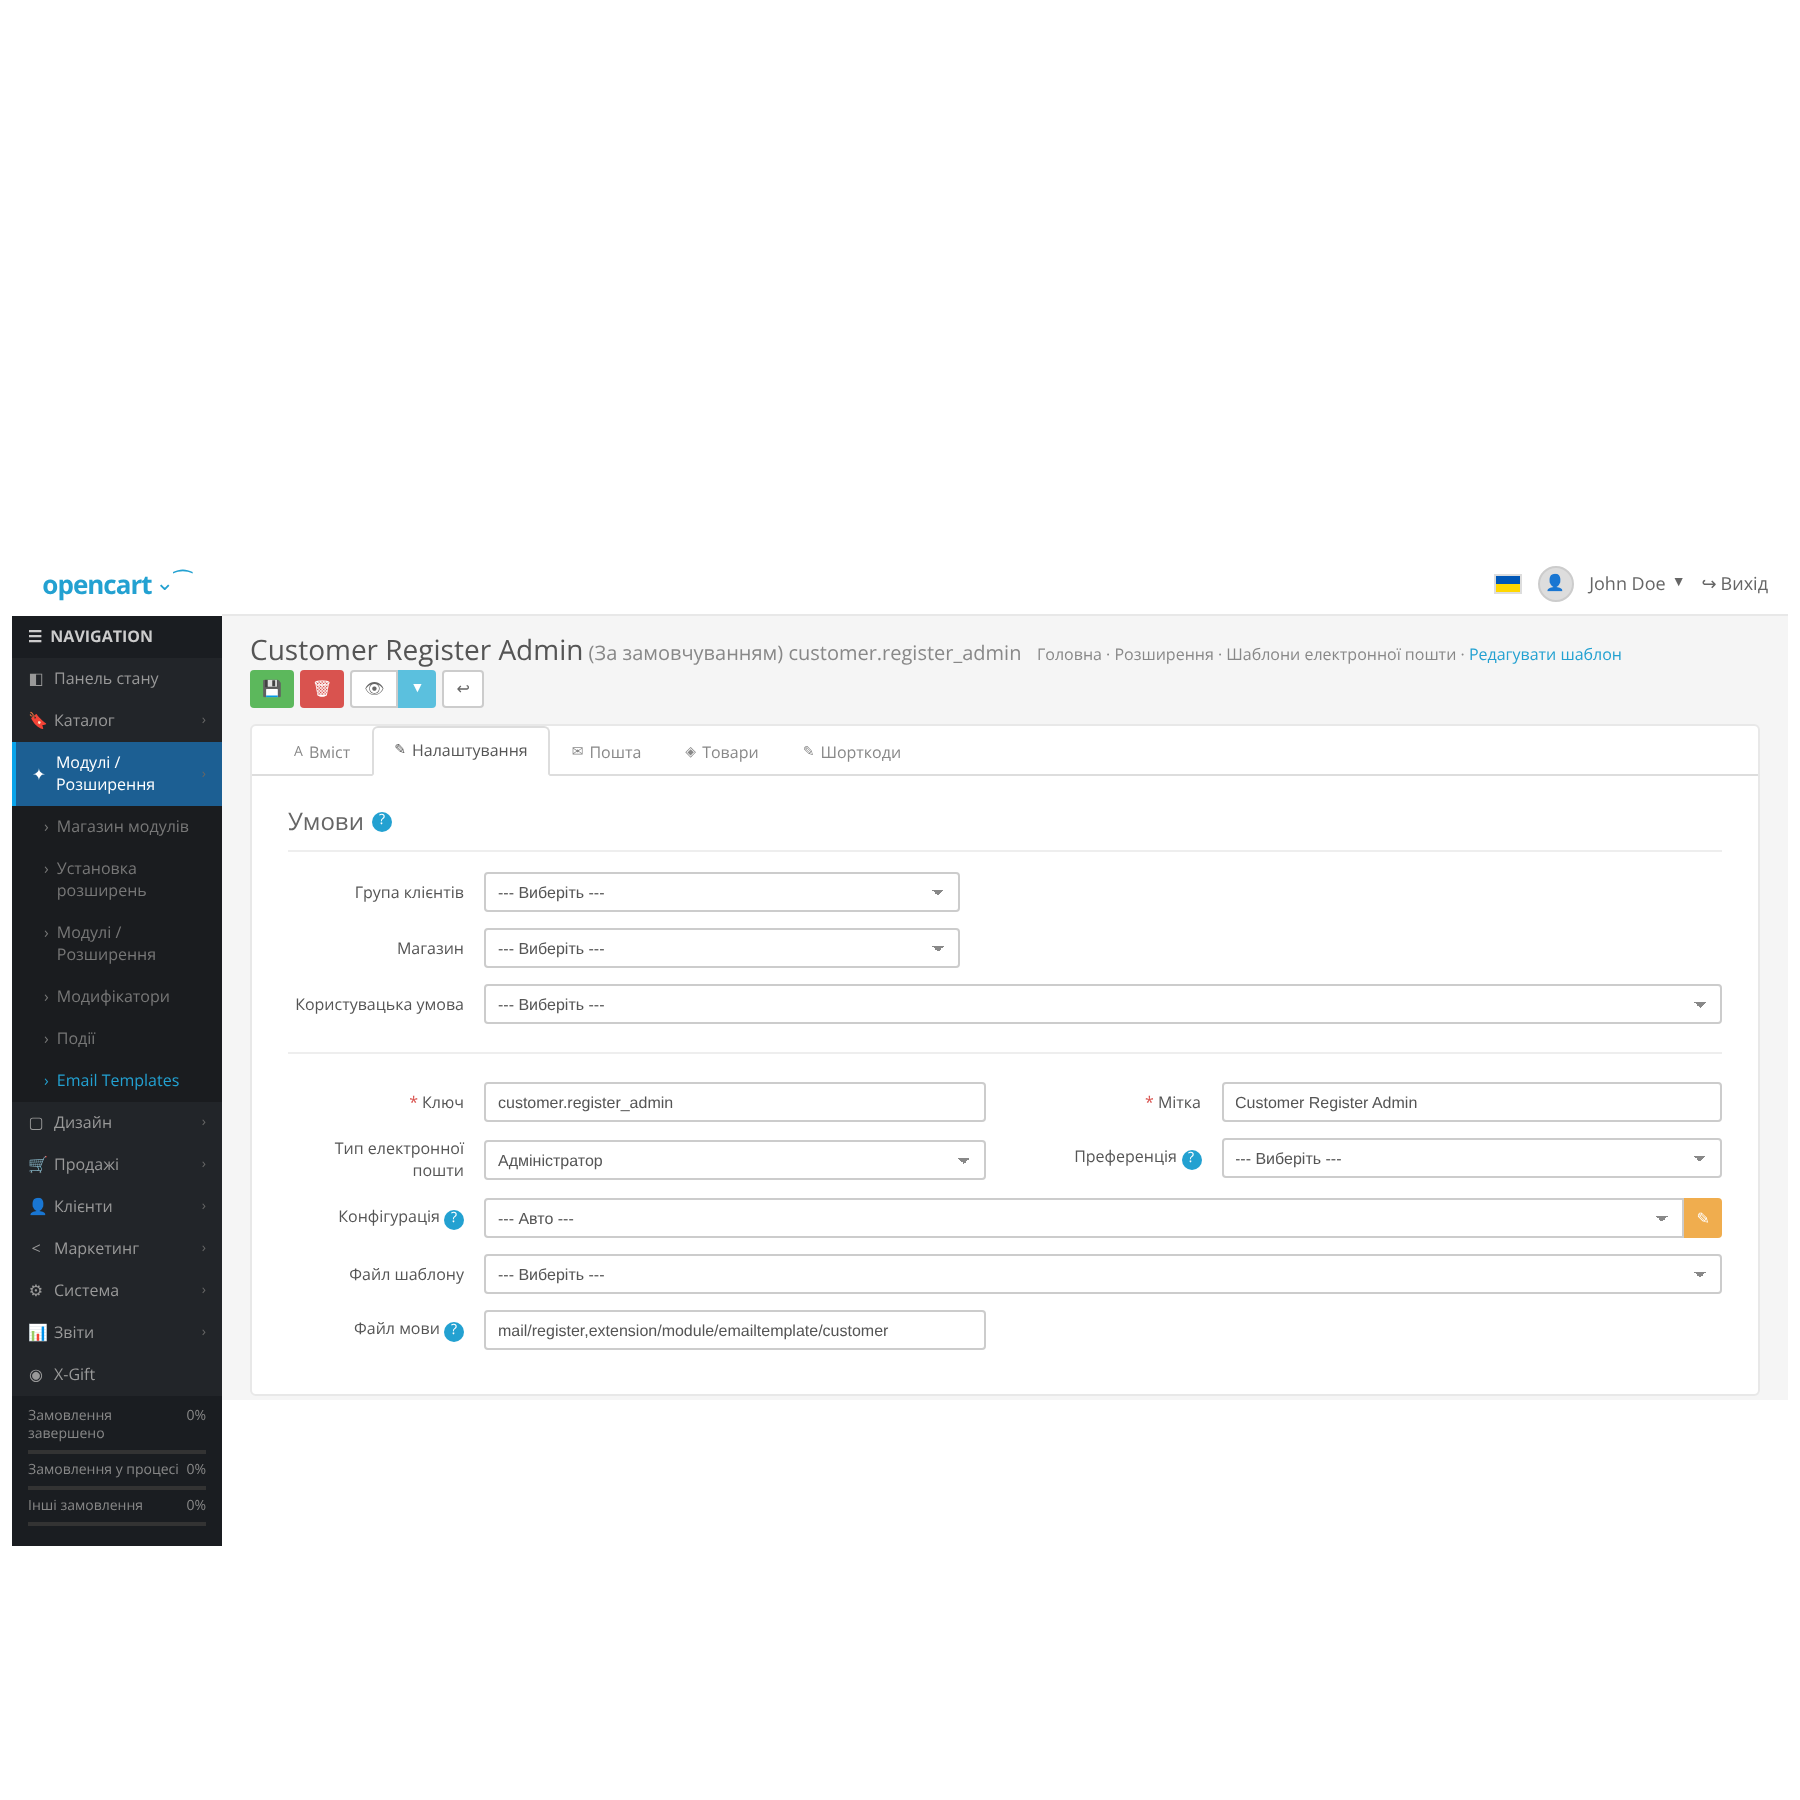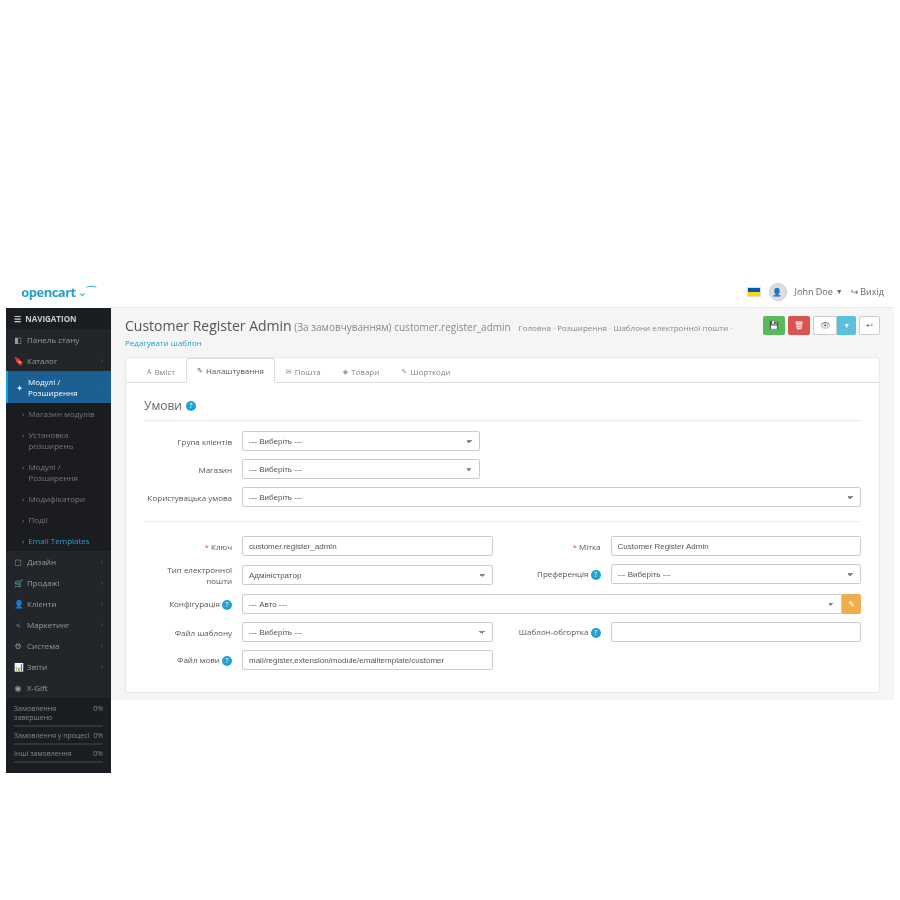--- a/index.html
+++ b/index.html
@@ -31,21 +31,21 @@
 .nav-icon { width: 8px; display: inline-block; text-align: center; font-size: 8px; }
 .nav-chevron { font-size: 7px; color: #666; }
 .sub-item { padding: 5px 8px 5px 16px; background: #1a1c1f; color: #777; font-size: 8px; cursor: pointer; display: flex; gap: 4px; }
 .sub-item.active { color: #23a1d1; }
 .stats { padding: 6px 8px; background: #1a1d21; margin-top: auto; }
 .stat-row { display: flex; justify-content: space-between; font-size: 7px; color: #888; margin-bottom: 3px; }
 .stat-bar { height: 2px; background: #333; margin-bottom: 4px; }
 
 
 .content { flex: 1; background: #f5f5f5; overflow: hidden; }
-.page-header { padding: 8px 14px; display: flex; justify-content: space-between; align-items: flex-start; }
+.page-header { padding: 8px 14px; display: flex; justify-content: space-between; align-items: flex-start; flex-direction: column; }
 .page-title { font-size: 14px; color: #555; font-weight: 400; }
 .page-sub { font-size: 10px; color: #888; }
 .page-code { font-size: 10px; color: #888; }
 .breadcrumb { font-size: 8px; color: #888; margin-top: 2px; }
 .breadcrumb a { color: #23a1d1; text-decoration: none; }
 .header-actions { display: flex; gap: 3px; }
 .btn { padding: 4px 6px; border: none; border-radius: 2px; color: #fff; font-size: 8px; cursor: pointer; display: flex; align-items: center; }
 .btn-success { background: #5cb85c; }
 .btn-danger { background: #d9534f; }
 .btn-default { background: #fff; border: 1px solid #ccc; color: #666; }
@@ -346,26 +346,20 @@
         </div>
       </div>
 
       <div class="form-grid">
         <div class="form-col">
           <div class="form-row">
             <label class="form-label">Файл шаблону</label>
             <select class="form-control"><option>--- Виберіть ---</option></select>
           </div>
         </div>
-        <div class="form-col">
-          <div class="form-row">
-            <label class="form-label"><span>Шаблон-обгортка</span> <span class="help-icon">?</span></label>
-            <input class="form-control" style="">
-          </div>
-        </div>
       </div>
 
       <div class="form-grid">
         <div class="form-col">
           <div class="form-row">
             <label class="form-label"><span>Файл мови</span> <span class="help-icon">?</span></label>
             <input class="form-control" value="mail/register,extension/module/emailtemplate/customer" style="">
           </div>
         </div>
         <div class="form-col"></div>

